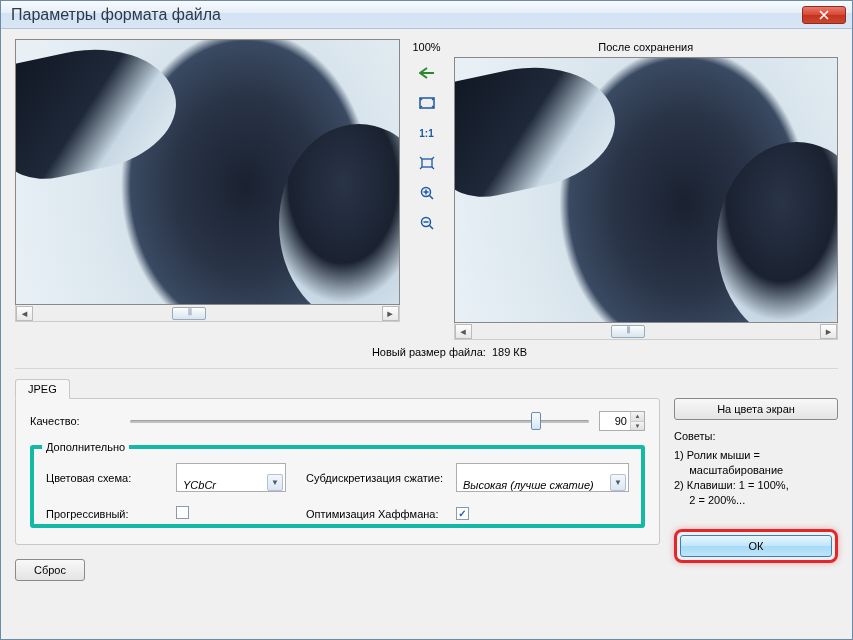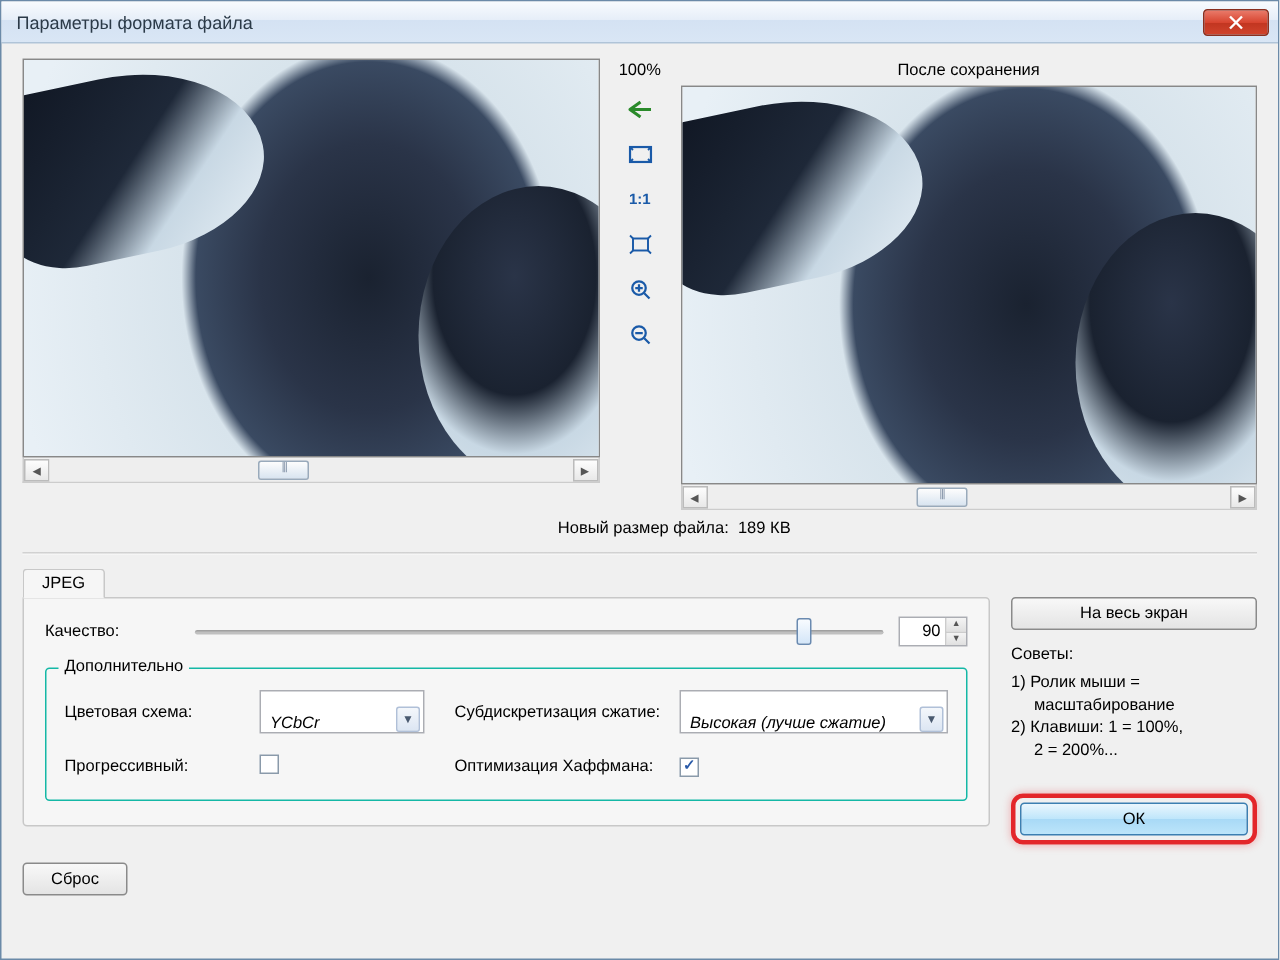--- a/index.html
+++ b/index.html
@@ -1,19 +1,19 @@
 <!DOCTYPE html>
 <html><head>
 <meta charset="utf-8">
 <style>
 * { box-sizing: border-box; margin: 0; padding: 0; font-family: "Segoe UI", Tahoma, sans-serif; font-size: 11px; }
 body { background: #fff; width: 853px; height: 640px; overflow: hidden; }
 .window { width: 853px; height: 640px; border: 1px solid #6b8aa8; background: #f0f0f0; position: relative; }
 .titlebar { height: 28px; background: linear-gradient(to bottom, #f8fbfe 0%, #e6eef8 45%, #d4e2f3 46%, #d9e6f5 100%); display: flex; align-items: center; padding: 0 6px; border-bottom: 1px solid #b0c4d8; }
-.title-text { color: #2b3a48; font-size: 12px; flex: 1; padding-left: 4px; }
+.title-text { color: #2b3a48; font-size: 16px; flex: 1; padding-left: 4px; }
 .close-btn { width: 44px; height: 18px; background: linear-gradient(to bottom, #e97a6a 0%, #d84530 50%, #c13520 51%, #d0432c 100%); border: 1px solid #8a2f1f; border-radius: 3px; display: flex; align-items: center; justify-content: center; color: #fff; cursor: pointer; }
 .close-btn svg { width: 10px; height: 10px; }
 
 .content { padding: 10px 14px; }
 
 .preview-row { display: flex; gap: 4px; }
 .preview-col { flex: 1; }
 .preview-label { text-align: center; padding: 2px 0 4px; color: #000; }
 .zoom-pct { width: 46px; text-align: center; padding: 2px 0 4px; color: #000; }
 .preview-box { border: 1px solid #888; background: #fff; height: 266px; position: relative; overflow: hidden; }
@@ -52,38 +52,38 @@
 .quality-label { width: 90px; }
 .slider-wrap { flex: 1; height: 20px; position: relative; display:flex; align-items:center; }
 .slider-track { height: 3px; width: 100%; background: #c0c0c0; border-radius: 2px; border-top:1px solid #a0a0a0; }
 .slider-thumb { position: absolute; left: 88.5%; top: 50%; transform: translate(-50%,-50%); width: 10px; height: 18px; background: linear-gradient(to bottom,#f8fbff,#d4e6f8); border:1px solid #6a8ab0; border-radius: 2px; }
 .quality-spin { width: 46px; height: 20px; border:1px solid #abadb3; background:#fff; display:flex; }
 .quality-spin input { border:none; width:30px; text-align:right; padding-right:3px; outline:none; background:transparent; }
 .spin-btns { width:15px; display:flex; flex-direction:column; }
 .spin-btns div { flex:1; border-left:1px solid #ccc; background:linear-gradient(to bottom,#f4f4f4,#e0e0e0); display:flex; align-items:center; justify-content:center; font-size:6px; color:#555; cursor:pointer; }
 .spin-btns div:first-child { border-bottom:1px solid #ccc; }
 
-.fieldset { border: 1px solid #14b8a6; border-radius: 3px; padding: 14px 12px 14px; position: relative; }
+.fieldset { border: 4px solid #14b8a6; border-radius: 3px; padding: 14px 12px 3px; position: relative; }
 .fieldset-legend { position: absolute; top: -8px; left: 8px; background: #f6f6f6; padding: 0 4px; }
 .adv-grid { display: grid; grid-template-columns: 130px 130px 150px 1fr; row-gap: 14px; align-items: center; }
 .combo { height: 29px; border: 1px solid #abadb3; background: #fff; display: flex; align-items: flex-end; padding: 0 2px 0 6px; position: relative; width: 100%; font-style: italic; }
 .combo-arrow { width: 16px; height: 17px; margin-left:auto; background: linear-gradient(to bottom,#f4f7fb,#dce6f3); border:1px solid #b0c0d8; border-radius:2px; display:flex; align-items:center; justify-content:center; font-size:8px; color:#4a5a70; }
 .checkbox { width: 13px; height: 13px; border: 1px solid #8a9aaa; background: #fff; display: inline-flex; align-items:center; justify-content:center; }
 .checkbox.checked::after { content:"✓"; font-size:10px; color:#2a5aa8; font-weight:bold; line-height:1; }
 
 .std-btn { height: 22px; background: linear-gradient(to bottom, #f8f8f8, #e4e4e4); border: 1px solid #8a8a8a; border-radius: 3px; padding: 0 18px; cursor: pointer; display:inline-flex; align-items:center; justify-content:center; }
 .std-btn.full { width: 100%; padding:0; }
 
 .tips-label { margin: 10px 0 6px; }
 .tips-body { line-height: 1.35; }
 
 .ok-highlight { border: 3px solid #e3262a; border-radius: 8px; padding: 3px; margin: 22px 0 8px; box-shadow: 0 0 6px rgba(227,38,42,.35); }
 .ok-btn { height: 22px; width: 100%; background: linear-gradient(to bottom, #eaf6fd 0%, #bfe6fb 49%, #a8d9f6 50%, #bce5fa 100%); border: 1px solid #3c7fb1; border-radius: 3px; cursor: pointer; display:flex; align-items:center; justify-content:center; }
 
-.reset-row { margin-top: 24px; }
+.reset-row { margin-top: 14px; }
 </style>
 </head>
 <body>
 
 <div class="window">
   <div class="titlebar">
     <span class="title-text">Параметры формата файла</span>
     <div class="close-btn">
       <svg viewBox="0 0 10 10">
           <path d="M1 1 L9 9 M9 1 L1 9" stroke="#fff" stroke-width="1.6"></path>
@@ -213,21 +213,21 @@
           </div>
         </div>
 
         <div class="reset-row">
           <button class="std-btn">Сброс</button>
         </div>
       </div>
 
       <div class="right-panel">
         <div class="tab-spacer"></div>
-        <button class="std-btn full">На весь экран</button>
+        <button class="std-btn full">На цвета экран</button>
         <div class="tips-label">Советы:</div>
         <div class="tips-body">
           <div>1) Ролик мыши =</div>
           <div>&nbsp;&nbsp;&nbsp;&nbsp;&nbsp;масштабирование</div>
           <div>2) Клавиши: 1 = 100%,</div>
           <div>&nbsp;&nbsp;&nbsp;&nbsp;&nbsp;2 = 200%...</div>
         </div>
         <div class="ok-highlight">
           <button class="ok-btn">ОК</button>
         </div>

